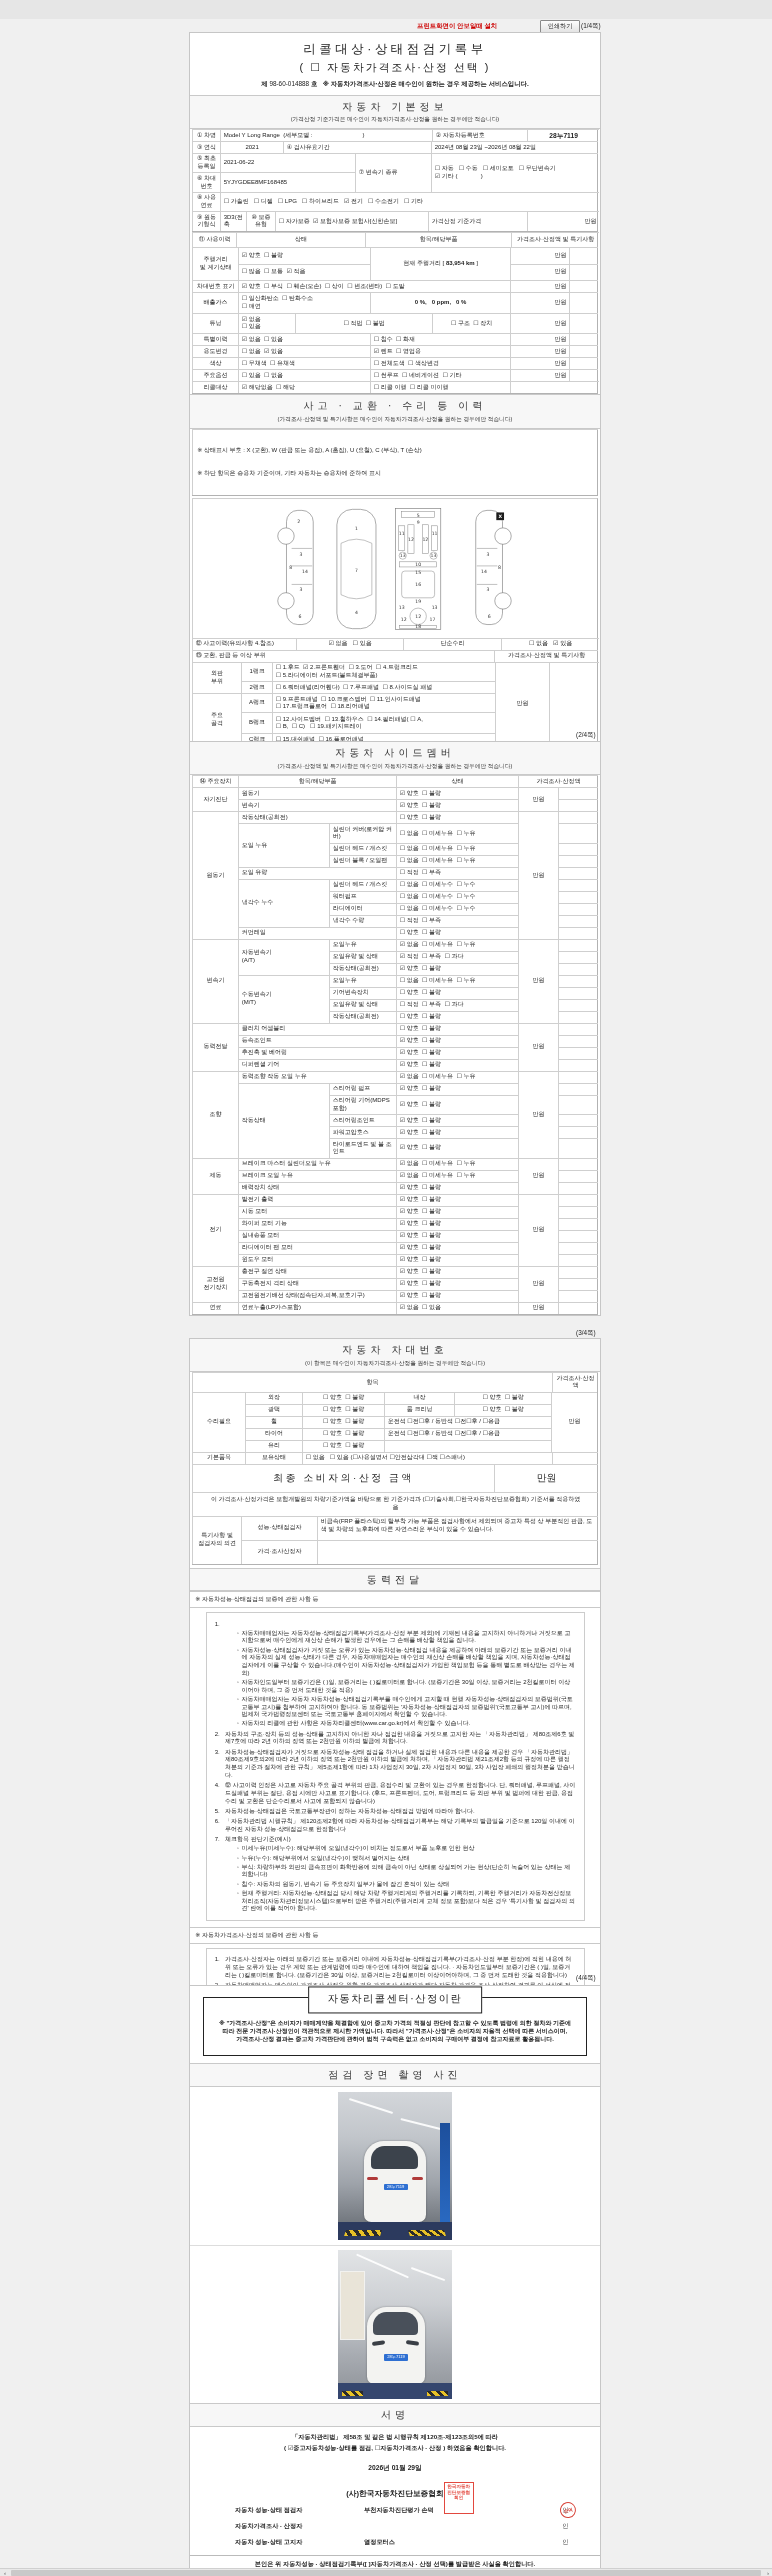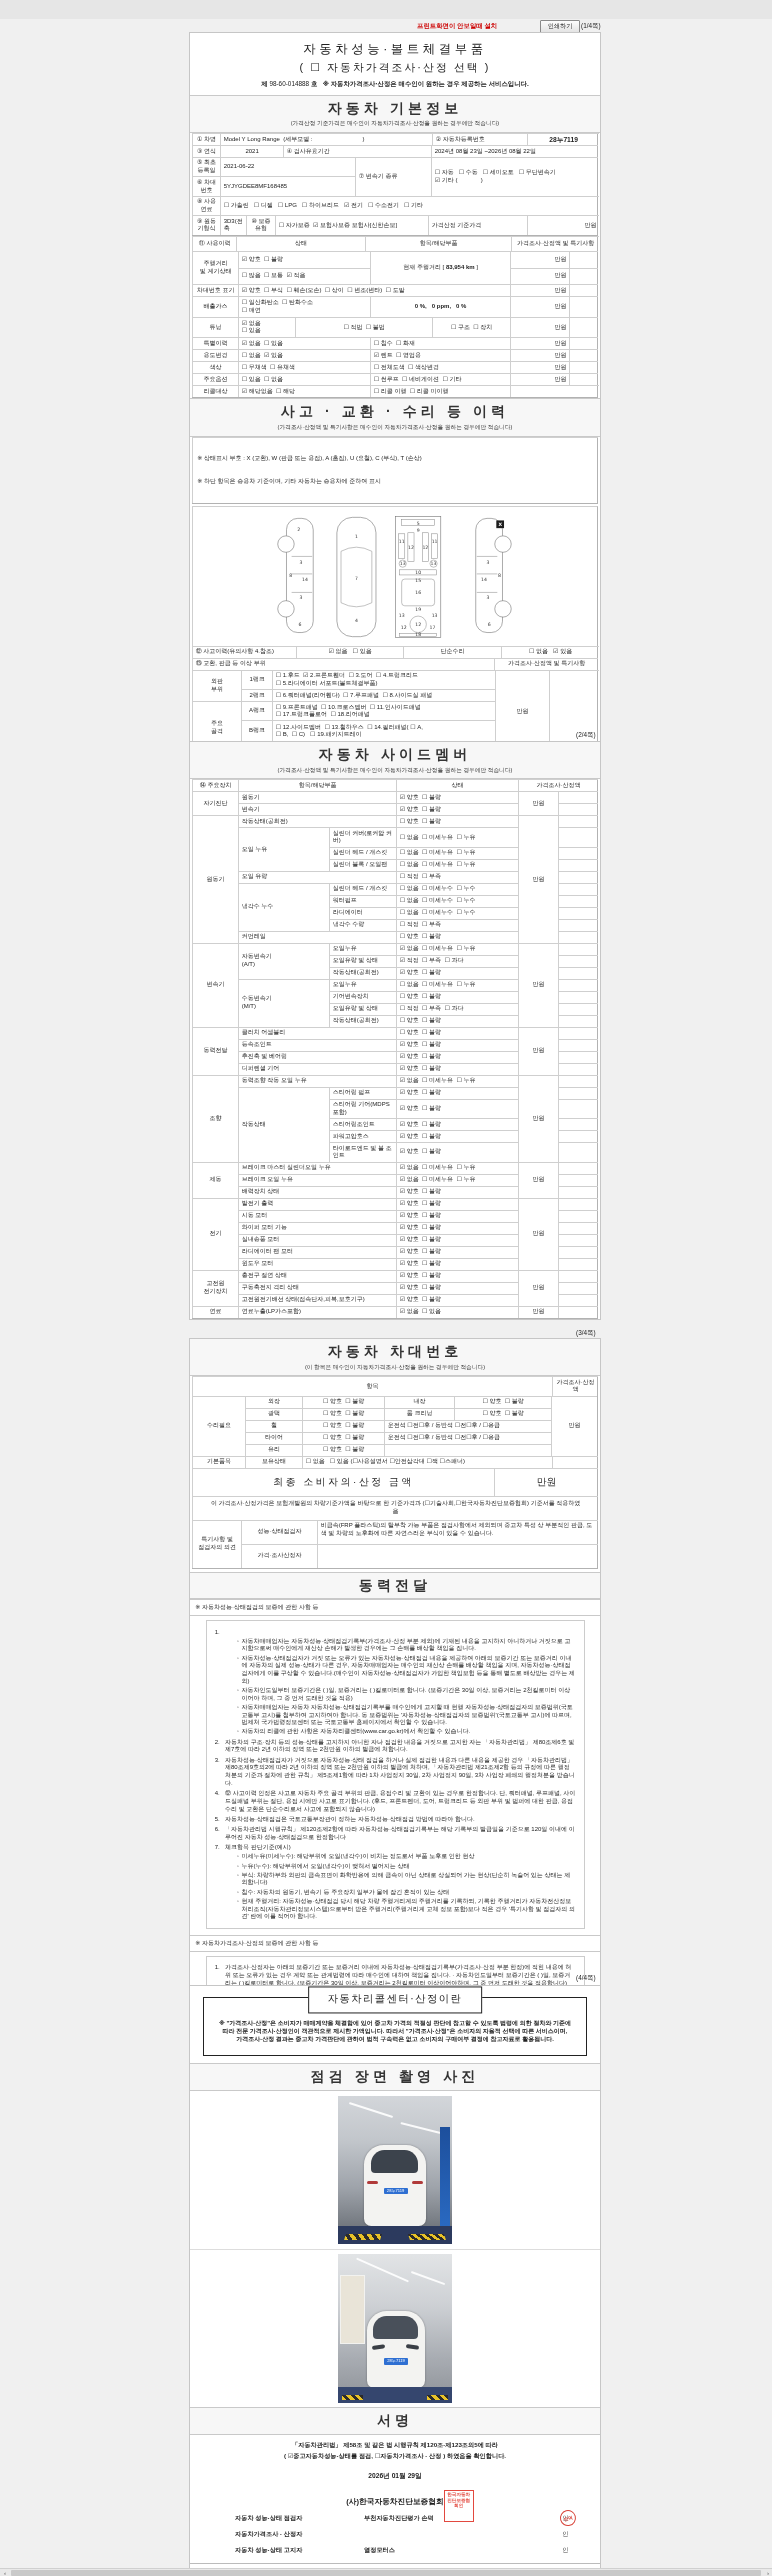--- a/index.html
+++ b/index.html
@@ -11,21 +11,21 @@
   .printbtn{position:absolute;left:540px;top:1px;width:38px;height:11.3px;background:linear-gradient(#fdfdfd,#e3e3e3);
             border:0.5px solid #8a8a8a;border-radius:1px;font-size:6.2px;text-align:center;line-height:10.3px;color:#222;cursor:pointer;}
   .pmark{position:absolute;font-size:6.4px;color:#222;}
   .page{position:absolute;left:189px;width:412px;background:#fff;border:0.5px solid #c6c6c6;box-sizing:border-box;}
   .dochead{text-align:center;padding-top:8.2px;}
   .dt1{font-size:12.4px;letter-spacing:3.6px;color:#222;}
   .dt2{font-size:10.8px;letter-spacing:2.1px;margin-top:3.1px;}
   .dno{font-size:6.4px;margin-top:5.2px;margin-bottom:5.2px;}
   .dno b{font-weight:bold;}
   .band{background:#f7f7f7;border-top:0.5px solid #c9c9c9;border-bottom:0.5px solid #c9c9c9;text-align:center;padding:4.1px 0 3.6px;}
-  .band .bt1{font-size:14px;letter-spacing:4.1px;color:#333;font-weight:bold;}
+  .band .bt1{font-size:10px;letter-spacing:4.1px;color:#333;}
   .band .bt2{font-size:5.7px;color:#333;margin-top:2.6px;}
   .tw{margin:0 2.1px;border-right:0.5px solid #b2b2b2;border-bottom:0.5px solid #b2b2b2;background:#fff;}
   .gr{display:grid;}
   .c{border-left:0.5px solid #cfcfcf;border-top:0.5px solid #cfcfcf;box-sizing:border-box;
      padding:1.5px 2.6px;display:flex;align-items:center;min-height:12px;white-space:pre-wrap;line-height:7.7px;}
   .ct{justify-content:center;text-align:center;}
   .rt{justify-content:flex-end;text-align:right;}
   .top{align-items:flex-start;}
   .b{font-weight:bold;}
   .rs2{grid-row:span 2}.rs3{grid-row:span 3}.rs4{grid-row:span 4}.rs5{grid-row:span 5}
@@ -81,21 +81,21 @@
 
 <div class="topstrip"></div>
 <div class="printbar">
   <span class="notice">프린트화면이 안보일때 설치</span>
   <div class="printbtn">인쇄하기</div>
   <span class="pmark" style="left:581px;top:3.1px;">(1/4쪽)</span>
 </div>
 
 <div class="page" style="top:32px;min-height:714px;">
   <div class="dochead">
-    <div class="dt1">자동차성능·볼트체결부품</div>
+    <div class="dt1">리콜대상·상태점검기록부</div>
     <div class="dt2">( ☐ 자동차가격조사·산정 선택 )</div>
     <div class="dno">
       <b>제</b>
       <span>98-60-014888</span>
       <b>호</b>&nbsp;&nbsp;
       <b>※ 자동차가격조사·산정은 매수인이 원하는 경우 제공하는 서비스입니다.</b>
     </div>
   </div>
 
   <div class="band">

